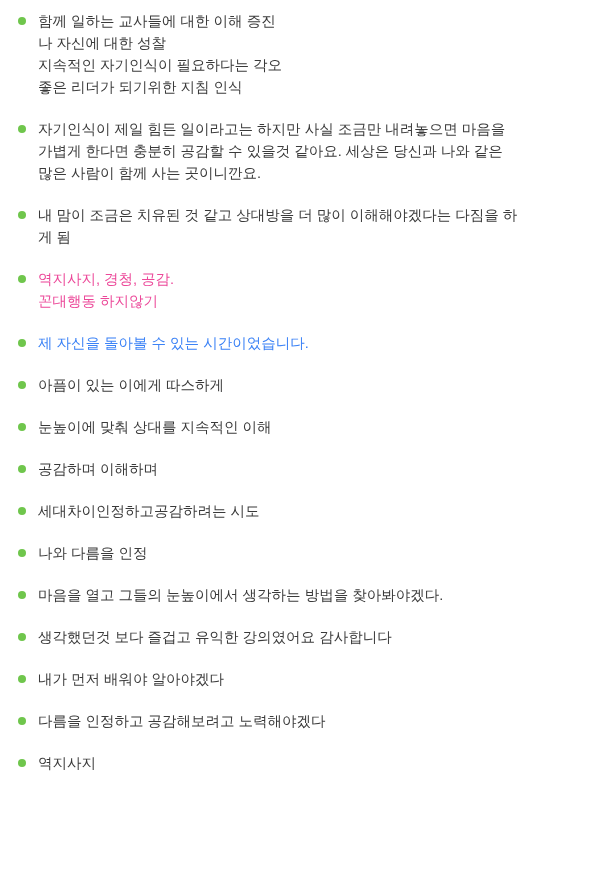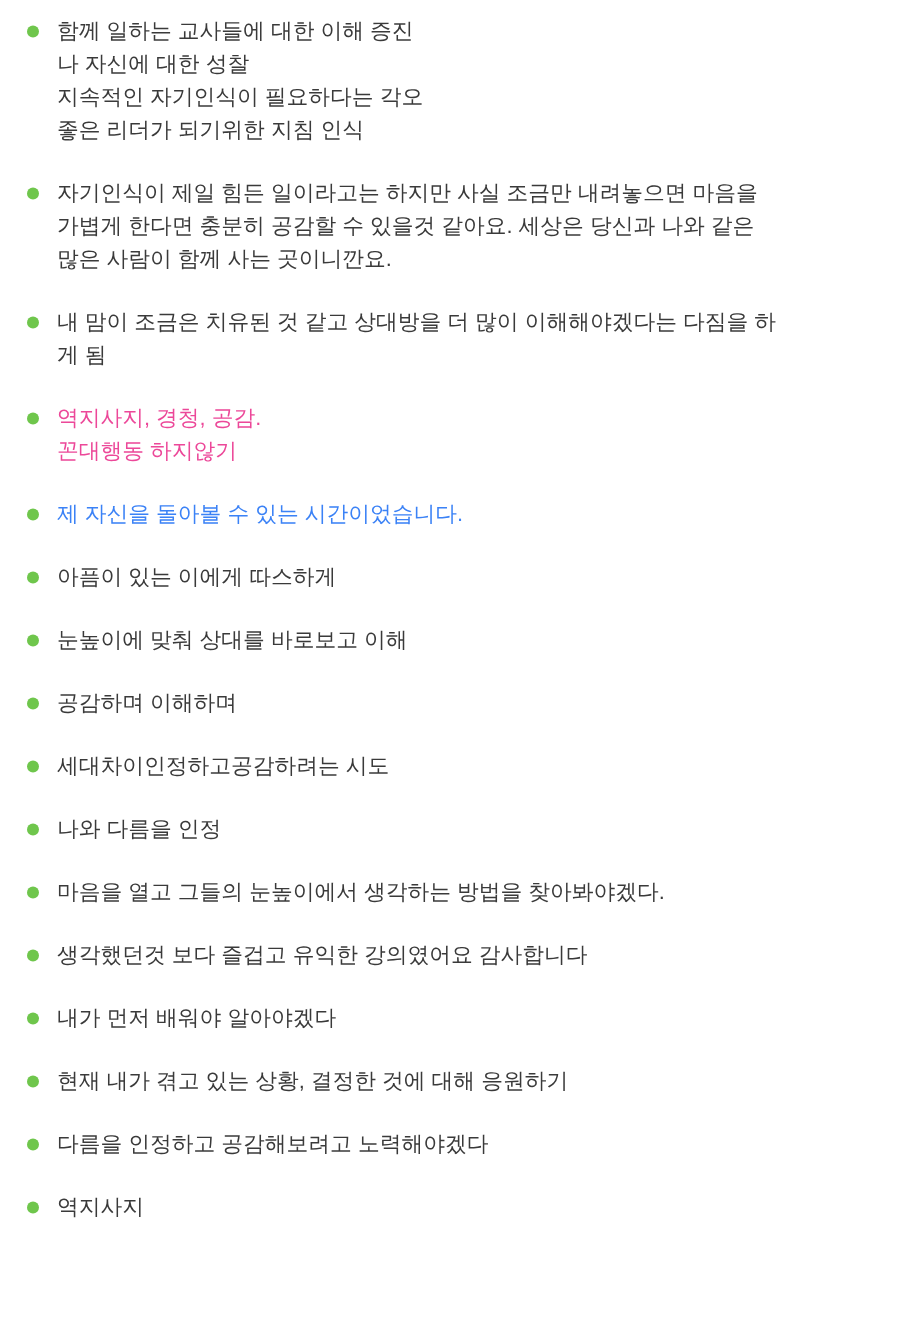--- a/index.html
+++ b/index.html
@@ -78,21 +78,21 @@
     <li class="bullet-item">
       <span class="bullet-marker" style="background: rgb(111, 198, 76);"></span>
       <span class="item-text" style="color: #3b82f6;">제 자신을 돌아볼 수 있는 시간이었습니다.</span>
     </li>
     <li class="bullet-item">
       <span class="bullet-marker" style="background: rgb(111, 198, 76);"></span>
       <span class="item-text" style="color: rgb(58, 58, 58);">아픔이 있는 이에게 따스하게</span>
     </li>
     <li class="bullet-item">
       <span class="bullet-marker" style="background: rgb(111, 198, 76);"></span>
-      <span class="item-text" style="color: rgb(58, 58, 58);">눈높이에 맞춰 상대를 바로보고 이해</span>
+      <span class="item-text" style="color: rgb(58, 58, 58);">눈높이에 맞춰 상대를 지속적인 이해</span>
     </li>
     <li class="bullet-item">
       <span class="bullet-marker" style="background: rgb(111, 198, 76);"></span>
       <span class="item-text" style="color: rgb(58, 58, 58);">공감하며 이해하며</span>
     </li>
     <li class="bullet-item">
       <span class="bullet-marker" style="background: rgb(111, 198, 76);"></span>
       <span class="item-text" style="color: rgb(58, 58, 58);">세대차이인정하고공감하려는 시도</span>
     </li>
     <li class="bullet-item">
@@ -106,24 +106,20 @@
     <li class="bullet-item">
       <span class="bullet-marker" style="background: rgb(111, 198, 76);"></span>
       <span class="item-text" style="color: rgb(58, 58, 58);">생각했던것 보다 즐겁고 유익한 강의였어요 감사합니다</span>
     </li>
     <li class="bullet-item">
       <span class="bullet-marker" style="background: rgb(111, 198, 76);"></span>
       <span class="item-text" style="color: rgb(58, 58, 58);">내가 먼저 배워야 알아야겠다</span>
     </li>
     <li class="bullet-item">
       <span class="bullet-marker" style="background: rgb(111, 198, 76);"></span>
-      <span class="item-text" style="color: rgb(58, 58, 58);">현재 내가 겪고 있는 상황, 결정한 것에 대해 응원하기</span>
-    </li>
-    <li class="bullet-item">
-      <span class="bullet-marker" style="background: rgb(111, 198, 76);"></span>
       <span class="item-text" style="color: rgb(58, 58, 58);">다름을 인정하고 공감해보려고 노력해야겠다</span>
     </li>
     <li class="bullet-item">
       <span class="bullet-marker" style="background: rgb(111, 198, 76);"></span>
       <span class="item-text" style="color: rgb(58, 58, 58);">역지사지</span>
     </li>
   </ul>
 </div>
 
 </body></html>

